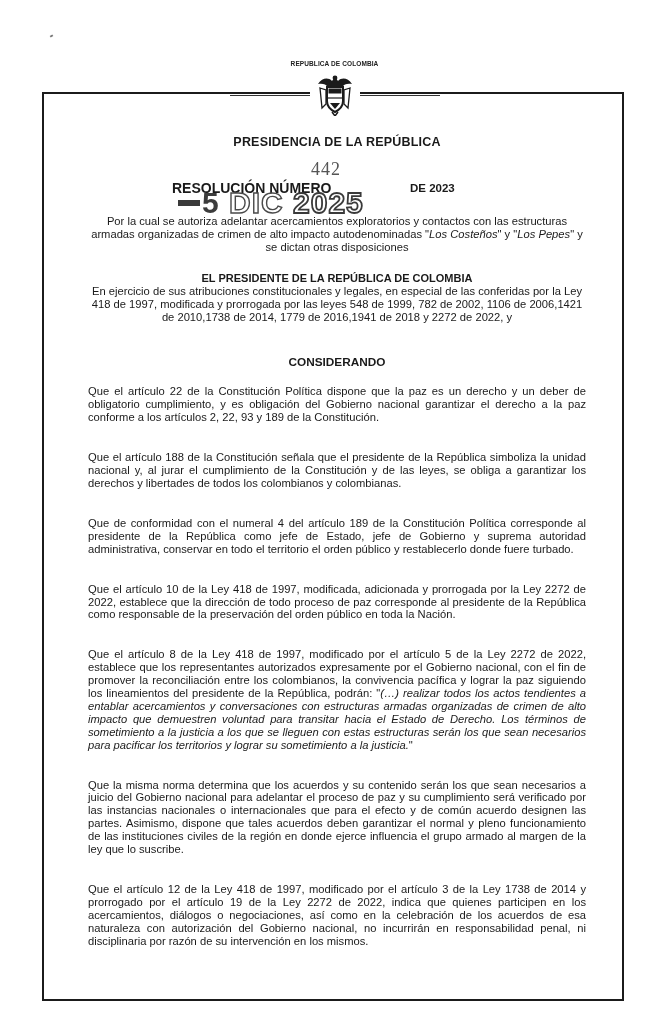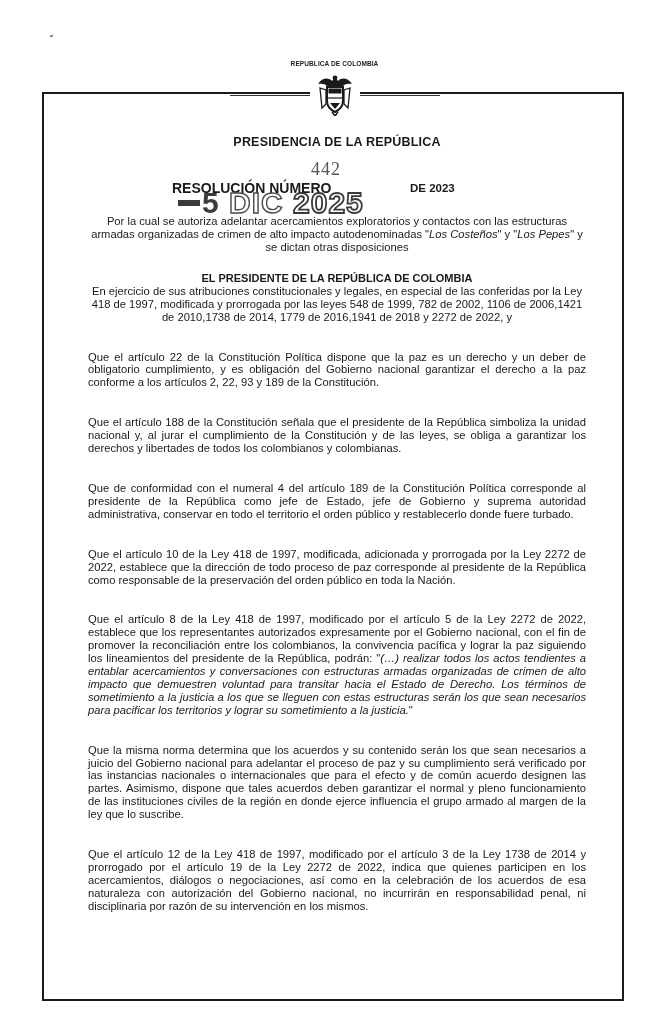--- a/index.html
+++ b/index.html
@@ -145,21 +145,21 @@
       font-size: 11.8px;
       font-weight: bold;
       text-align: center;
       margin: 32px 0 0 0;
     }
     .para {
       margin: 0;
       text-align: justify;
     }
     .para + .para { margin-top: 27px; }
-    .first-para { margin-top: 27px; }
+    .first-para { margin-top: 17px; }
     .para .quote { font-style: italic; }
   </style>
 </head>
 <body>
 
 <div class="speck"></div>
 
 <div class="letterhead">
   <div class="country">REPUBLICA DE COLOMBIA</div>
 </div>
@@ -202,20 +202,21 @@
       <span style="-webkit-text-stroke:1.8px #3a3a3a;">2025</span>
     </div>
   </div>
 
   <div class="subject"><span>Por la cual se autoriza adelantar acercamientos exploratorios y contactos con las estructuras armadas organizadas de crimen de alto impacto autodenominadas "</span><i>Los Costeños</i><span>" y "</span><i>Los Pepes</i><span>" y se dictan otras disposiciones</span></div>
 
   <h2 class="issuer">EL PRESIDENTE DE LA REPÚBLICA DE COLOMBIA</h2>
 
   <p class="powers para" style="text-align:center;">En ejercicio de sus atribuciones constitucionales y legales, en especial de las conferidas por la Ley 418 de 1997, modificada y prorrogada por las leyes 548 de 1999, 782 de 2002, 1106 de 2006,1421 de 2010,1738 de 2014, 1779 de 2016,1941 de 2018 y 2272 de 2022, y</p>
 
+  <h2 class="considerando">CONSIDERANDO</h2>
 
   <p class="para first-para">Que el artículo 22 de la Constitución Política dispone que la paz es un derecho y un deber de obligatorio cumplimiento, y es obligación del Gobierno nacional garantizar el derecho a la paz conforme a los artículos 2, 22, 93 y 189 de la Constitución.</p>
   <p class="para">Que el artículo 188 de la Constitución señala que el presidente de la República simboliza la unidad nacional y, al jurar el cumplimiento de la Constitución y de las leyes, se obliga a garantizar los derechos y libertades de todos los colombianos y colombianas.</p>
   <p class="para">Que de conformidad con el numeral 4 del artículo 189 de la Constitución Política corresponde al presidente de la República como jefe de Estado, jefe de Gobierno y suprema autoridad administrativa, conservar en todo el territorio el orden público y restablecerlo donde fuere turbado.</p>
   <p class="para">Que el artículo 10 de la Ley 418 de 1997, modificada, adicionada y prorrogada por la Ley 2272 de 2022, establece que la dirección de todo proceso de paz corresponde al presidente de la República como responsable de la preservación del orden público en toda la Nación.</p>
   <p class="para"><span>Que el artículo 8 de la Ley 418 de 1997, modificado por el artículo 5 de la Ley 2272 de 2022, establece que los representantes autorizados expresamente por el Gobierno nacional, con el fin de promover la reconciliación entre los colombianos, la convivencia pacífica y lograr la paz siguiendo los lineamientos del presidente de la República, podrán: "</span><span class="quote">(…) realizar todos los actos tendientes a entablar acercamientos y conversaciones con estructuras armadas organizadas de crimen de alto impacto que demuestren voluntad para transitar hacia el Estado de Derecho. Los términos de sometimiento a la justicia a los que se lleguen con estas estructuras serán los que sean necesarios para pacificar los territorios y lograr su sometimiento a la justicia.</span><span>"</span></p>
   <p class="para">Que la misma norma determina que los acuerdos y su contenido serán los que sean necesarios a juicio del Gobierno nacional para adelantar el proceso de paz y su cumplimiento será verificado por las instancias nacionales o internacionales que para el efecto y de común acuerdo designen las partes. Asimismo, dispone que tales acuerdos deben garantizar el normal y pleno funcionamiento de las instituciones civiles de la región en donde ejerce influencia el grupo armado al margen de la ley que lo suscribe.</p>
   <p class="para">Que el artículo 12 de la Ley 418 de 1997, modificado por el artículo 3 de la Ley 1738 de 2014 y prorrogado por el artículo 19 de la Ley 2272 de 2022, indica que quienes participen en los acercamientos, diálogos o negociaciones, así como en la celebración de los acuerdos de esa naturaleza con autorización del Gobierno nacional, no incurrirán en responsabilidad penal, ni disciplinaria por razón de su intervención en los mismos.</p>
 </div>
 

